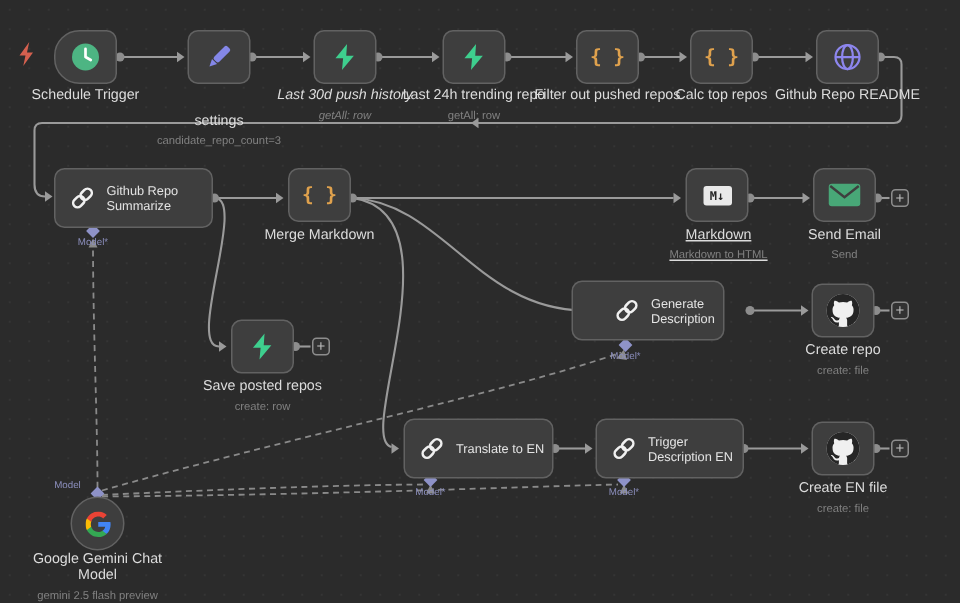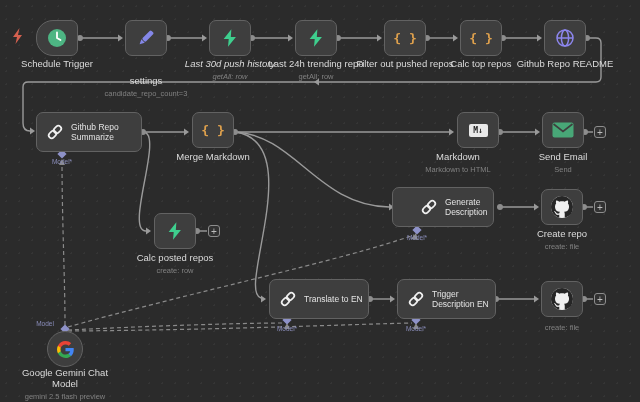--- a/index.html
+++ b/index.html
@@ -227,21 +227,21 @@
   </div>
   <div class="nlabel" style="left:153px;top:152px;width:120px;">
     <div class="t">Merge Markdown</div>
   </div>
 
   <div class="node" style="left:457px;top:112px;width:42px;height:36px;">
     <span class="icon">
         <span class="mdbox">M↓</span>
       </span>
   </div>
-  <div class="nlabel" style="left:398px;top:152px;width:120px;">
+  <div class="nlabel" style="left:419px;top:152px;width:120px;text-decoration:underline;">
     <div class="t">Markdown</div>
       <div class="s">Markdown to HTML</div>
   </div>
 
   <div class="node" style="left:542px;top:112px;width:42px;height:36px;">
     <span class="icon">
       <svg width="22" height="16" viewBox="0 0 22 16">
           <rect x="0.5" y="0.5" width="21" height="15" rx="2" fill="#48a777"></rect>
           <path d="M1.5 2 L11 9.5 L20.5 2" stroke="#3e3e3e" stroke-width="1.6" fill="none"></path>
         </svg>
@@ -254,26 +254,26 @@
   <div class="plus" style="left:594px;top:126px;">+</div>
 
   <div class="node" style="left:154px;top:213px;width:42px;height:36px;">
     <span class="icon">
       <svg width="20" height="20" viewBox="0 0 22 22">
           <path d="M12.5 1.5 L4 12 h5.6 L8.8 20.5 L17.5 10 h-5.6 Z" fill="#3ecf8e"></path>
         </svg>
     </span>
   </div>
   <div class="nlabel" style="left:115px;top:253px;width:120px;">
-    <div class="t">Calc posted repos</div>
+    <div class="t">Save posted repos</div>
       <div class="s">create: row</div>
   </div>
   <div class="plus" style="left:208px;top:225px;">+</div>
 
-  <div class="node wide" style="left:392px;top:187px;width:102px;height:40px;padding-left:27px;">
+  <div class="node wide" style="left:381px;top:187px;width:102px;height:40px;padding-left:27px;">
     <span class="icon">
       <svg width="18" height="18" viewBox="-9 -9 18 18">
           <g transform="rotate(-45)" fill="none" stroke="#f0f0f0" stroke-width="1.7">
             <rect x="-7.6" y="-2.9" width="8.2" height="5.8" rx="2.9"></rect>
             <rect x="-0.6" y="-2.9" width="8.2" height="5.8" rx="2.9"></rect>
           </g>
         </svg>
     </span>
     <span class="ntext">Generate Description</span>
   </div>
@@ -321,20 +321,21 @@
 
   <div class="node" style="left:541px;top:281px;width:42px;height:36px;">
     <span class="icon">
       <svg width="22" height="22" viewBox="0 0 16 16">
           <circle cx="8" cy="8" r="8" fill="#f0f0f0"></circle>
           <path fill="#262626" d="M8 0C3.58 0 0 3.58 0 8c0 3.54 2.29 6.53 5.47 7.59.4.07.55-.17.55-.38 0-.19-.01-.82-.01-1.49-2.01.37-2.53-.49-2.69-.94-.09-.23-.48-.94-.82-1.13-.28-.15-.68-.52-.01-.53.63-.01 1.08.58 1.23.82.72 1.21 1.87.87 2.33.66.07-.52.28-.87.51-1.07-1.78-.2-3.64-.89-3.64-3.95 0-.87.31-1.59.82-2.15-.08-.2-.36-1.02.08-2.12 0 0 .67-.21 2.2.82.64-.18 1.32-.27 2-.27s1.36.09 2 .27c1.53-1.04 2.2-.82 2.2-.82.44 1.1.16 1.92.08 2.12.51.56.82 1.27.82 2.15 0 3.07-1.87 3.75-3.65 3.95.29.25.54.73.54 1.48 0 1.07-.01 1.93-.01 2.2 0 .21.15.46.55.38A8.01 8.01 0 0 0 16 8c0-4.42-3.58-8-8-8z"></path>
         </svg>
     </span>
   </div>
   <div class="nlabel" style="left:502px;top:321px;width:120px;">
+    <div class="t">Create EN file</div>
       <div class="s">create: file</div>
   </div>
   <div class="plus" style="left:594px;top:293px;">+</div>
 
   <div class="node round" style="left:47px;top:331px;width:36px;height:36px;">
     <span class="icon">
       <svg width="17" height="17" viewBox="0 0 24 24">
         <path fill="#4285F4" d="M23.64 12.2c0-.82-.07-1.61-.21-2.37H12v4.49h6.53c-.28 1.52-1.14 2.81-2.43 3.67v3.05h3.93c2.3-2.12 3.61-5.24 3.61-8.84z"></path>
         <path fill="#34A853" d="M12 24c3.24 0 5.96-1.07 7.94-2.91l-3.93-3.05c-1.08.72-2.45 1.16-4.01 1.16-3.09 0-5.7-2.08-6.63-4.88H1.3v3.09C3.27 21.3 7.31 24 12 24z"></path>
         <path fill="#FBBC05" d="M5.37 14.32c-.24-.72-.38-1.49-.38-2.32s.14-1.6.38-2.32V6.59H1.3C.47 8.24 0 10.06 0 12s.47 3.76 1.3 5.41l4.07-3.09z"></path>

